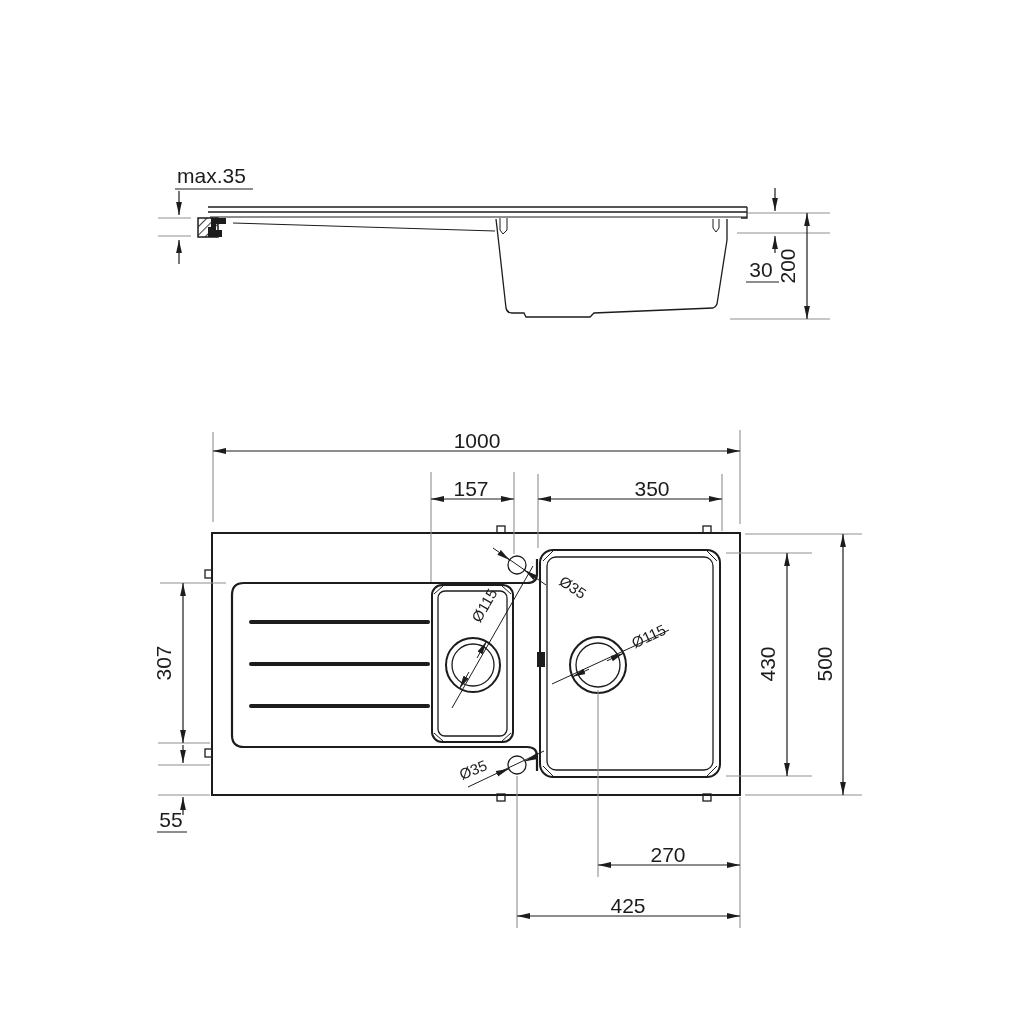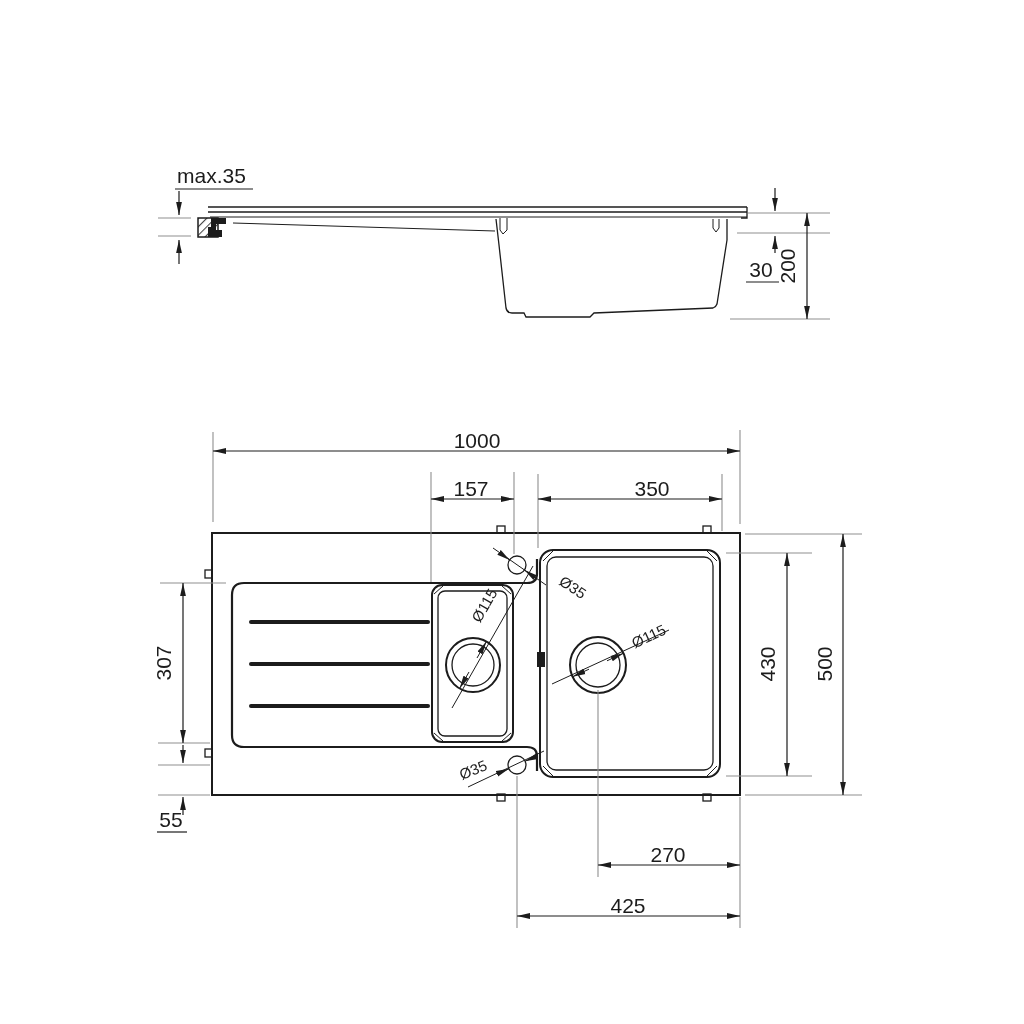--- a/index.html
+++ b/index.html
@@ -1,17 +1,17 @@
 <!DOCTYPE html>
 <html><head>
 <meta charset="utf-8">
 <style>
   html,body{margin:0;padding:0;background:#fff;}
   .page{position:relative;width:1024px;height:1024px;background:#fff;overflow:hidden;
-        font-family:"Liberation Sans", sans-serif;}
+        font-family:"Liberation Sans", sans-serif;border-radius:17px;}
   svg text{fill:#1c1c1c;}
   .dim{font-size:21px;}
   .dim-small{font-size:15px;}
   .thick{stroke:#1c1c1c;stroke-width:2.2;fill:none;}
   .mid{stroke:#1c1c1c;stroke-width:2;fill:none;}
   .thin{stroke:#1c1c1c;stroke-width:1.3;fill:none;}
   .hair{stroke:#1c1c1c;stroke-width:1;fill:none;}
   .ext{stroke:#8f8f8f;stroke-width:1.1;fill:none;}
   .dimline{stroke:#1c1c1c;stroke-width:1.2;fill:none;}
 </style>

